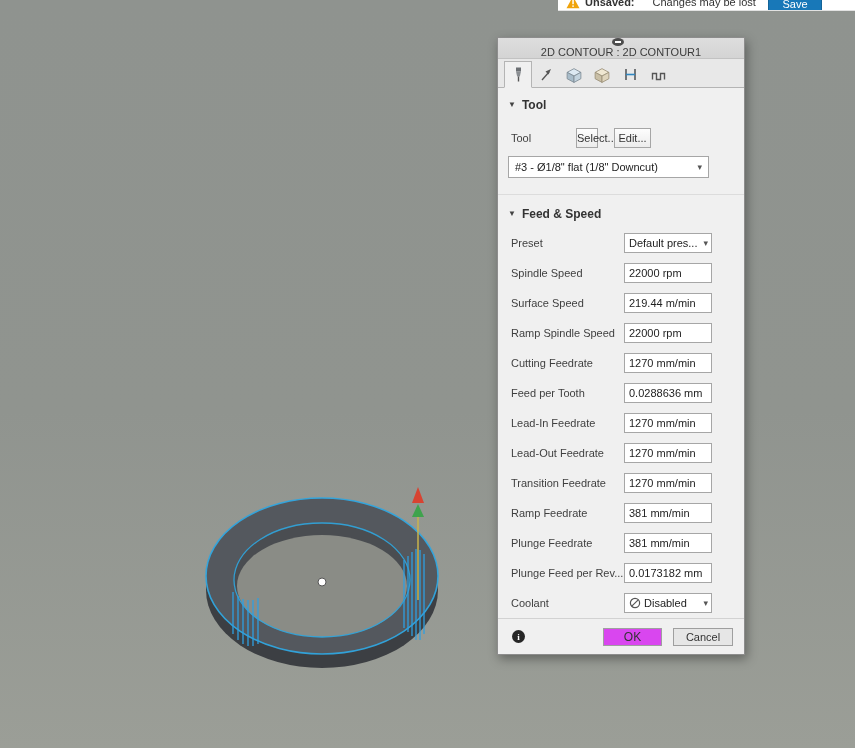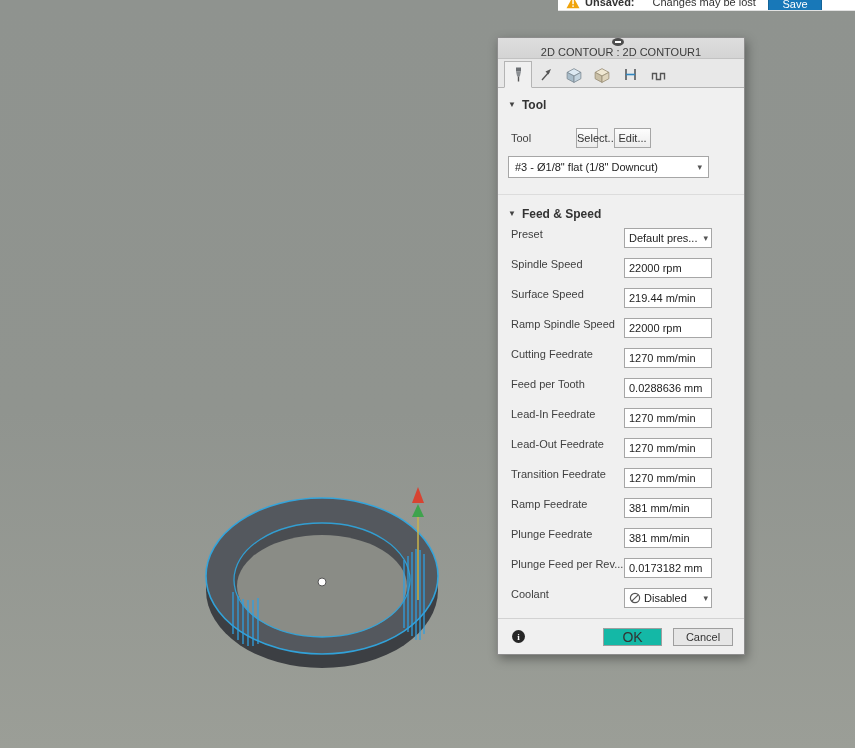--- a/index.html
+++ b/index.html
@@ -56,35 +56,35 @@
   .edit-btn { width:37px; }
 
   .tool-select { margin:8px 10px 0; width:201px; height:22px; background:#fff;
     border:1px solid #a6a6a6; display:flex; align-items:center; padding:0 6px; cursor:pointer; }
   .tool-select .tval { font-size:11px; color:#222; white-space:nowrap; overflow:hidden; flex:1; }
   .arrow { font-size:9px; color:#555; margin-left:4px; }
 
   .divider { height:1px; background:#dcdcdc; margin:16px 0 0; }
 
   .rows { margin-top:7px; }
-  .frow { display:flex; align-items:flex-start; height:30px; padding-left:13px; }
+  .frow { display:flex; align-items:center; height:30px; padding-left:13px; }
   .flabel { flex:0 0 113px; font-size:11px; color:#3f3f3f; white-space:nowrap; overflow:hidden; }
   .finput { width:88px; height:20px; border:1px solid #a6a6a6; background:#fff;
     font-size:11px; color:#222; padding:0 4px; font-family:inherit; }
   .mini-select { width:88px; height:20px; border:1px solid #a6a6a6; background:#fff;
     display:flex; align-items:center; padding:0 3px 0 4px; cursor:pointer; }
   .mini-select .sval { flex:1; font-size:11px; color:#222; white-space:nowrap; overflow:hidden; }
   .mini-select svg { flex:0 0 auto; margin-right:3px; }
 
   .dlg-footer { height:37px; border-top:1px solid #d2d2d2; display:flex; align-items:center; padding:0 11px; }
   .info-icon { width:13px; height:13px; border-radius:50%; background:#262626; color:#fff;
     font-size:9px; font-weight:bold; font-family:"Liberation Serif",serif;
     display:flex; align-items:center; justify-content:center; margin-left:3px; cursor:pointer; }
-  .ok-btn { margin-left:auto; width:59px; height:18px; border:1px solid #9f9f9f; background:#14b8a6;
-    font-size:14px; color:#333; font-family:inherit; cursor:pointer; }
+  .ok-btn { margin-left:auto; width:59px; height:18px; border:1px solid #9f9f9f; background:#d946ef;
+    font-size:12px; color:#333; font-family:inherit; cursor:pointer; }
   .cancel-btn { margin-left:11px; width:60px; height:18px; border:1px solid #9f9f9f; background:#e6e6e6;
     font-size:11px; color:#333; font-family:inherit; cursor:pointer; }
 </style>
 </head>
 <body>
 
 <div>
   <svg class="scene" width="855" height="748" viewBox="0 0 855 748">
 
     <ellipse cx="322" cy="590" rx="116" ry="78" fill="#3c3f43"></ellipse>

